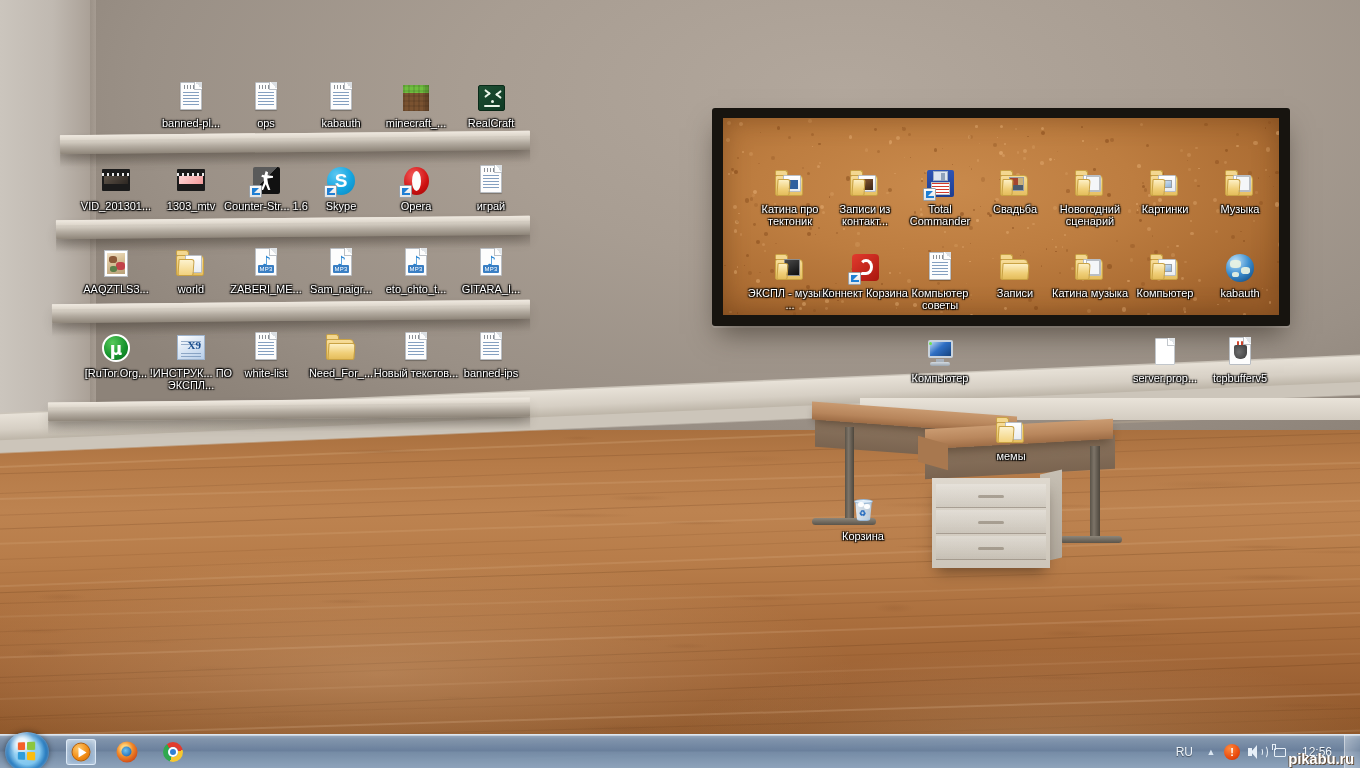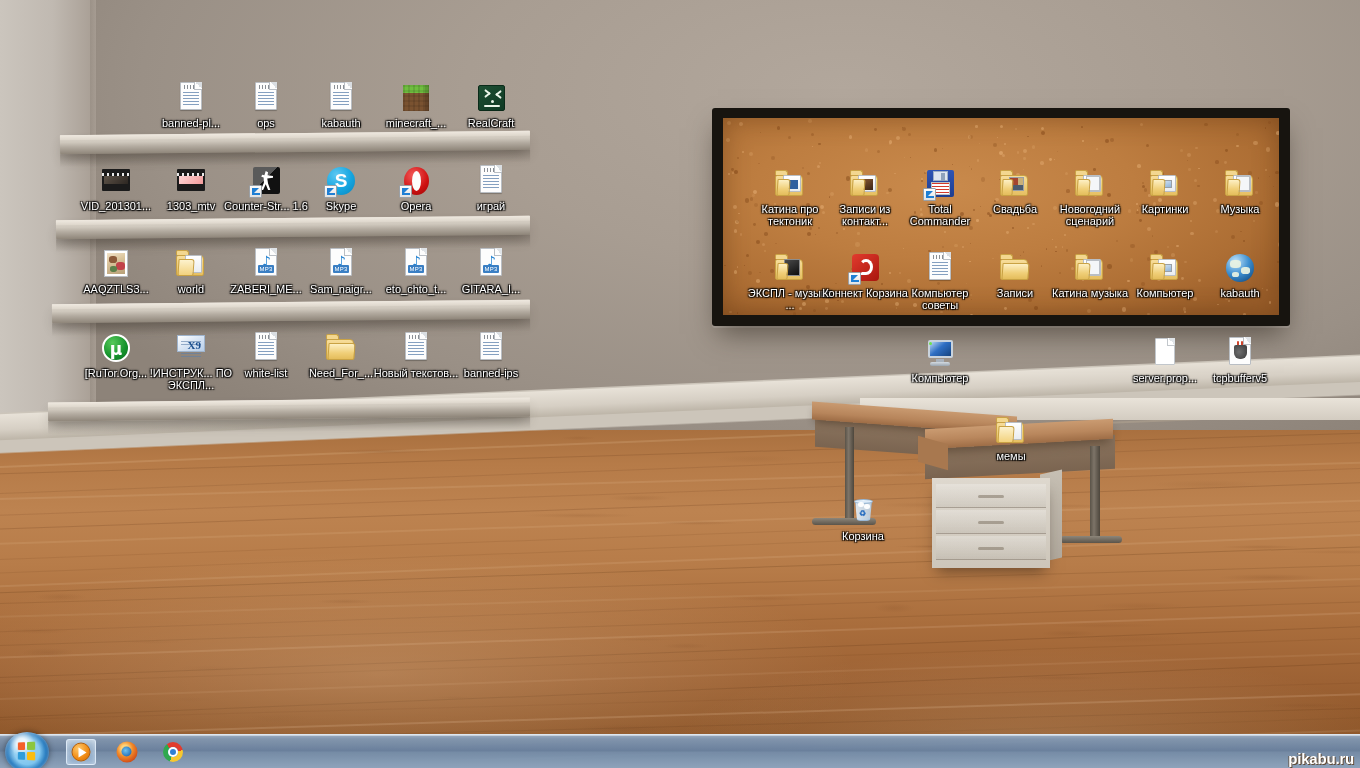--- a/index.html
+++ b/index.html
@@ -371,21 +371,21 @@
     background:#fff; border:1px solid #b9bec4; padding:2px;
   }
   .ic-photo .img{
     position:absolute; left:2px; top:2px; right:2px; bottom:2px;
     background:linear-gradient(160deg,#f2e2c8,#d9c39a 40%,#b8a079);
     overflow:hidden;
   }
   .ic-photo .img .blot{ position:absolute; border-radius:40%; }
 
   .ic-instr{
-    position:absolute; left:2px; top:3px; width:28px; height:17px;
+    position:absolute; left:2px; top:3px; width:28px; height:25px;
     background:linear-gradient(150deg,#ffffff,#dbe7f5 45%,#b7cde8);
     border:1px solid #9fb4cd;
   }
   .ic-instr .wv{
     position:absolute; left:3px; right:3px; height:1px; background:#5d7fa8; opacity:.6;
   }
   .ic-instr .logo{
     position:absolute; right:3px; top:3px; font-size:11px; color:#1b4f8f;
     font-weight:bold; font-family:"Liberation Serif", serif;
   }
@@ -1523,17 +1523,45 @@
           <div class="tb-ico ico-wmp"></div>
         </div>
         <div class="tb-btn" title="Mozilla Firefox" style="left: 112px;">
           <div class="tb-ico ico-fx"></div>
         </div>
         <div class="tb-btn" title="Google Chrome" style="left: 158px;">
           <div class="tb-ico ico-chrome"></div>
         </div>
       </div>
 
+    <div id="tray">
+      <div class="lang">RU</div>
+      <div class="chev">▲</div>
+
+      <div class="titem" title="Action Center">
+          <div class="ico-alert"></div>
+        </div>
+
+      <div class="titem" title="Volume">
+        <div class="ico-vol">
+          <div class="sp"></div>
+            <div class="cone"></div>
+          <div class="w" style="left:10px;top:4px;width:5px;height:8px;"></div>
+          <div class="w" style="left:12px;top:1px;width:8px;height:14px;"></div>
+        </div>
+      </div>
+
+      <div class="titem" title="Network">
+        <div class="ico-net">
+            <div class="m"></div>
+            <div class="p"></div>
+          </div>
+      </div>
+
+      <div id="clock">12:56</div>
+
+      <div id="showdesk"></div>
+    </div>
 
     <div id="watermark">pikabu.ru</div>
   </div>
 
 </div>
 
 </body></html>

